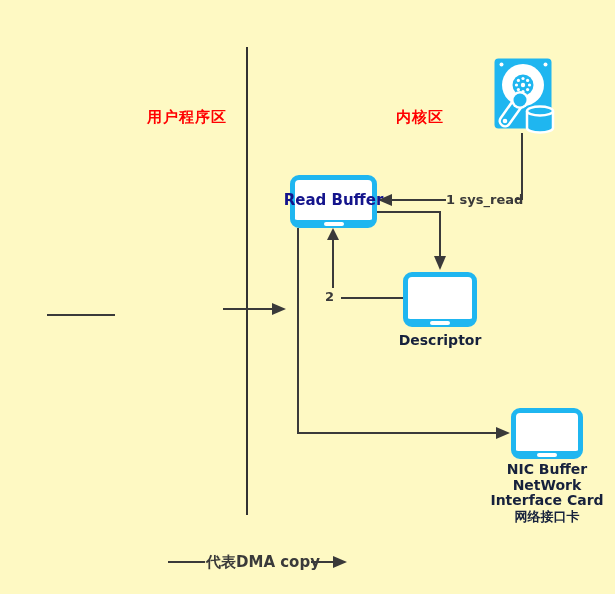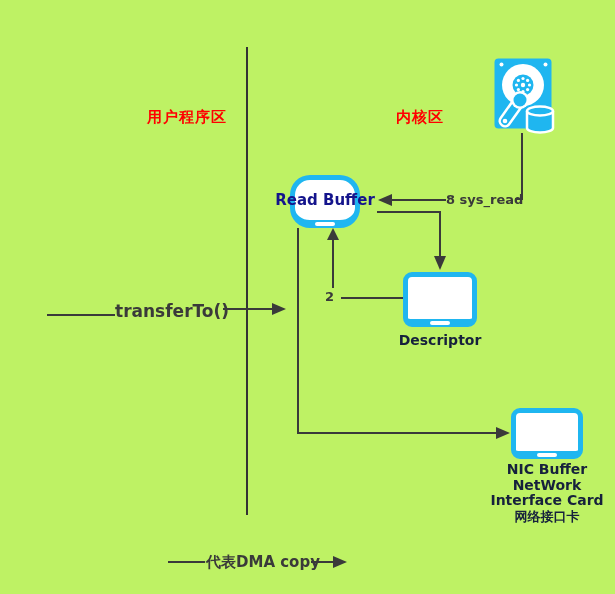--- a/index.html
+++ b/index.html
@@ -1,19 +1,19 @@
 <!DOCTYPE html>
 <html style="--cyan: #1fb6f0; --red: #ff0000; --navy: #14148c; --dark: #16213c; --line: #3a3a3a;"><head>
 <meta charset="utf-8">
 <style>
   html,body{margin:0;padding:0;background:#ffffff;}
   #canvas{
     position:relative;
     width:615px;height:594px;
-    background:#bef264;
+    background:#fef9c3;
     font-family:"DejaVu Sans","Liberation Sans",sans-serif;
     overflow:hidden;
   }
   .abs{position:absolute;}
   
   .hline{position:absolute;height:2px;background:var(--line);}
   .vline{position:absolute;width:2px;background:var(--line);}
   .divider{position:absolute;width:2px;background:#333333;}
   
   .ah{position:absolute;width:0;height:0;}
@@ -70,25 +70,25 @@
       <circle cx="26" cy="43" r="9" fill="#fff"></circle>
       <circle cx="26" cy="43" r="6.5" fill="#1fb6f0"></circle>
       <circle cx="11" cy="64" r="2.3" fill="#fff"></circle>
       <path d="M33 54 v17 a13 4.5 0 0 0 26 0 v-17" fill="#1fb6f0" stroke="#fff" stroke-width="2.5"></path>
       <ellipse cx="46" cy="54" rx="13" ry="4.5" fill="#1fb6f0" stroke="#fff" stroke-width="2.5"></ellipse>
     </svg>
   </div>
 
   <div class="vline" style="left:521px;top:133px;height:67px;"></div>
   <div class="hline" style="left:515px;top:198px;width:8px;"></div>
-  <div class="edge-label" style="left:446px;top:192px;font-size:13px;">8 sys_read</div>
+  <div class="edge-label" style="left:446px;top:192px;font-size:13px;">1 sys_read</div>
   <div class="hline" style="left:390px;top:199px;width:56px;"></div>
   <div class="ah ah-left" style="left:378px;top:194px;"></div>
 
-  <div class="monitor" style="left:290px;top:175px;width:70px;height:53px;border-radius:20px;">
+  <div class="monitor" style="left:290px;top:175px;width:87px;height:53px;">
     <span class="monitor-label">Read Buffer</span>
   </div>
 
   <div class="hline" style="left:377px;top:211px;width:64px;"></div>
   <div class="vline" style="left:439px;top:211px;height:46px;"></div>
   <div class="ah ah-down" style="left:434px;top:256px;"></div>
 
   <div class="monitor" style="left:403px;top:272px;width:74px;height:55px;"></div>
   <div class="node-caption" style="left:395px;top:332px;width:90px;font-size:14px;text-align:center;">Descriptor</div>
 
@@ -103,21 +103,20 @@
 
   <div class="monitor" style="left:511px;top:408px;width:72px;height:51px;"></div>
   <div class="node-caption" style="left:477px;top:462px;width:140px;font-size:14px;line-height:15.5px;">
     <div>NIC Buffer</div>
     <div>NetWork</div>
     <div>Interface Card</div>
     <div style="font-size:13px;">网络接口卡</div>
   </div>
 
   <div class="hline" style="left:47px;top:314px;width:68px;"></div>
-  <div class="edge-label" style="left:115px;top:301px;font-size:17px;">transferTo()</div>
   <div class="hline" style="left:223px;top:308px;width:50px;"></div>
   <div class="ah ah-right" style="left:272px;top:303px;"></div>
 
   <div class="hline" style="left:168px;top:561px;width:37px;"></div>
   <div class="edge-label" style="left:206px;top:553px;font-size:15px;">代表DMA copy</div>
   <div class="hline" style="left:311px;top:561px;width:23px;"></div>
   <div class="ah ah-right" style="left:333px;top:556px;"></div>
 
 </div>
 

